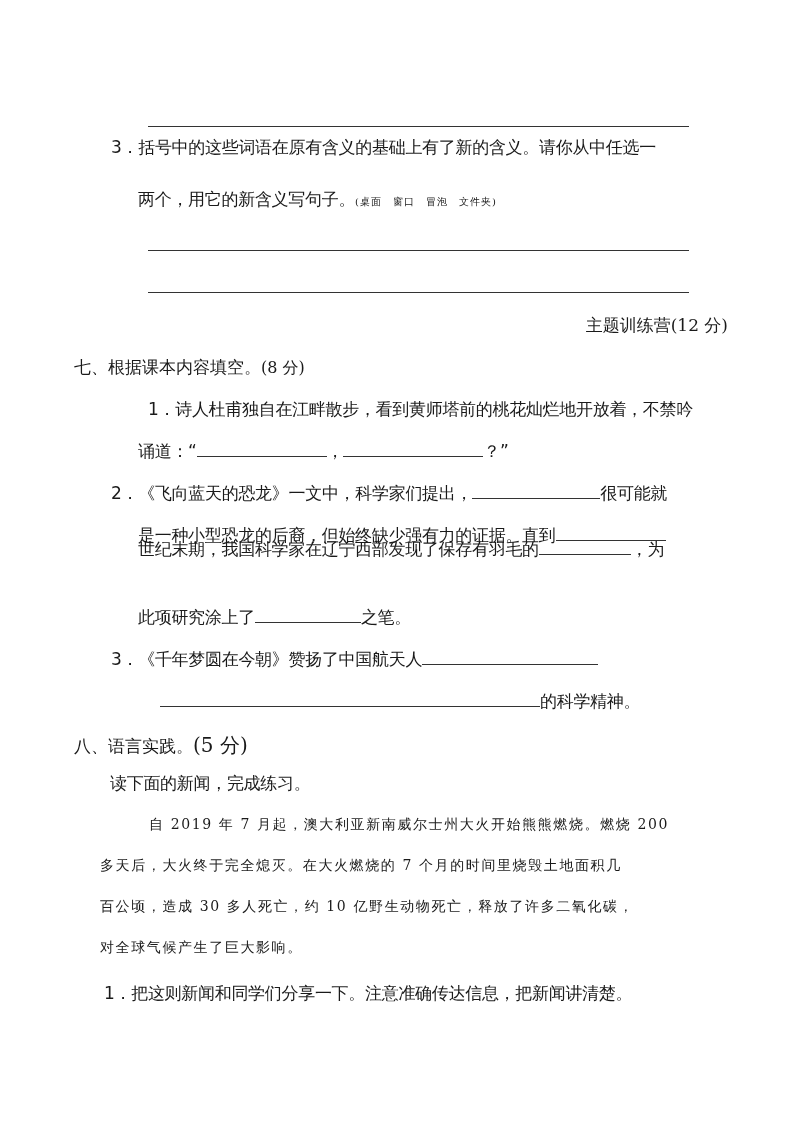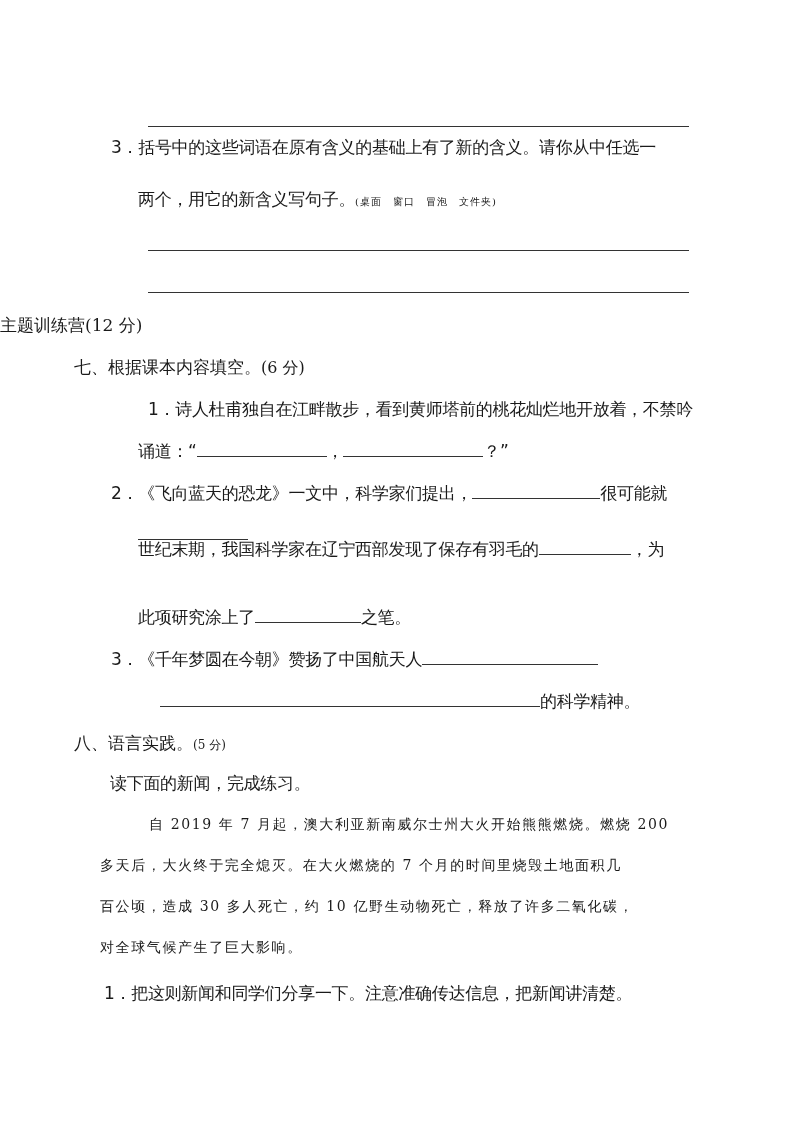--- a/index.html
+++ b/index.html
@@ -43,55 +43,55 @@
 
 <div class="abs sans" style="left:111px; top:136px;">
   <span>3．</span><span>括号中的这些词语在原有含义的基础上有了新的含义。请你从中任选一</span>
 </div>
 <div class="abs sans" style="left:138px; top:188px;">
   <span>两个，用它的新含义写句子。</span><span class="hint">(桌面　窗口　冒泡　文件夹)</span>
 </div>
 <div class="rule" style="left:148px; top:250px; width:541px;"></div>
 <div class="rule" style="left:148px; top:292px; width:541px;"></div>
 
-<div class="abs serif" style="left:0; width:728px; text-align:left; top:314px; font-size:17px;">主题训练营(12 分)</div>
+<div class="abs serif" style="left:0; width:728px; text-align:right; top:314px; font-size:17px;">主题训练营(12 分)</div>
 
 <div class="abs" style="left:74px; top:356px; font-size:17px;">
-  <span class="serif">七、根据课本内容填空。</span><span class="serif" style="font-size:16px;">(6 分)</span>
+  <span class="serif">七、根据课本内容填空。</span><span class="serif" style="font-size:16px;">(8 分)</span>
 </div>
 
 <div class="abs sans" style="left:111px; top:398px;margin-left:37px;">
   <span>1．</span><span>诗人杜甫独自在江畔散步，看到黄师塔前的桃花灿烂地开放着，不禁吟</span>
 </div>
 <div class="abs sans" style="left:138px; top:440px;">
   <span>诵道：“</span><span class="blank" style="width:130px;"></span><span>，</span><span class="blank" style="width:140px;"></span><span>？”</span>
 </div>
 
 <div class="abs sans" style="left:111px; top:482px;">
   <span>2．</span><span>《飞向蓝天的恐龙》一文中，科学家们提出，</span><span class="blank" style="width:128px;"></span><span>很可能就</span>
 </div>
 <div class="abs sans" style="left:138px; top:524px;">
-  <span class="blank" style="width:110px;"></span>
+  <span>是一种小型恐龙的后裔，但始终缺少强有力的证据。直到</span><span class="blank" style="width:110px;"></span>
 </div>
 <div class="abs sans" style="left:138px; top:538px;">
   <span>世纪末期，我国科学家在辽宁西部发现了保存有羽毛的</span><span class="blank" style="width:92px;"></span><span>，为</span>
 </div>
 <div class="abs sans" style="left:138px; top:606px;">
   <span>此项研究涂上了</span><span class="blank" style="width:106px;"></span><span>之笔。</span>
 </div>
 
 <div class="abs sans" style="left:111px; top:648px;">
   <span>3．</span><span>《千年梦圆在今朝》赞扬了中国航天人</span><span class="blank" style="width:176px;"></span>
 </div>
 <div class="abs sans" style="left:160px; top:690px;">
   <span class="blank" style="width:380px;"></span><span>的科学精神。</span>
 </div>
 
 <div class="abs" style="left:74px; top:732px; font-size:17px;">
-  <span class="serif">八、语言实践。</span><span class="serif" style="font-size:12px;">(5 分)</span>
+  <span class="serif">八、语言实践。</span><span class="serif" style="font-size:20px;">(5 分)</span>
 </div>
 
 <div class="abs sans" style="left:110px; top:772px;">读下面的新闻，完成练习。</div>
 
 <div class="abs news" style="left:149px; top:816px;">自 2019 年 7 月起，澳大利亚新南威尔士州大火开始熊熊燃烧。燃烧 200</div>
 <div class="abs news" style="left:100px; top:857px;">多天后，大火终于完全熄灭。在大火燃烧的 7 个月的时间里烧毁土地面积几</div>
 <div class="abs news" style="left:100px; top:898px;">百公顷，造成 30 多人死亡，约 10 亿野生动物死亡，释放了许多二氧化碳，</div>
 <div class="abs news" style="left:100px; top:939px;">对全球气候产生了巨大影响。</div>
 
 <div class="abs sans" style="left:104px; top:982px;">

